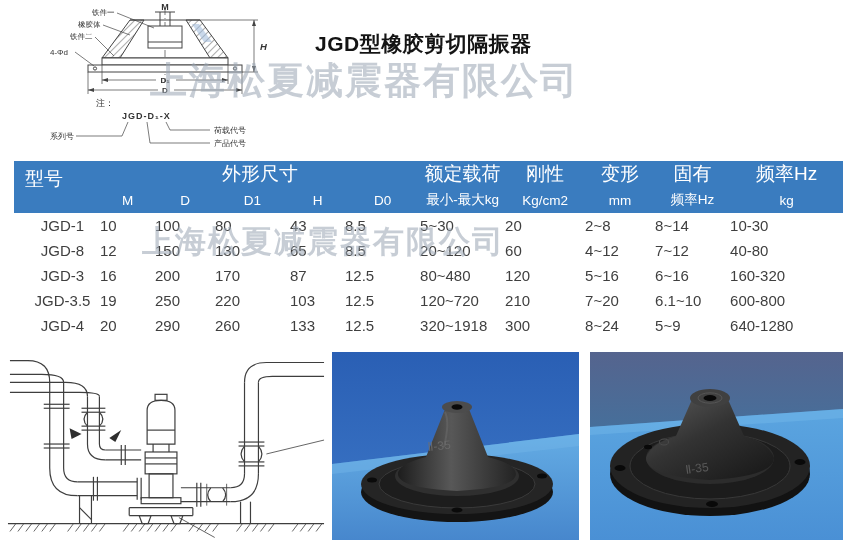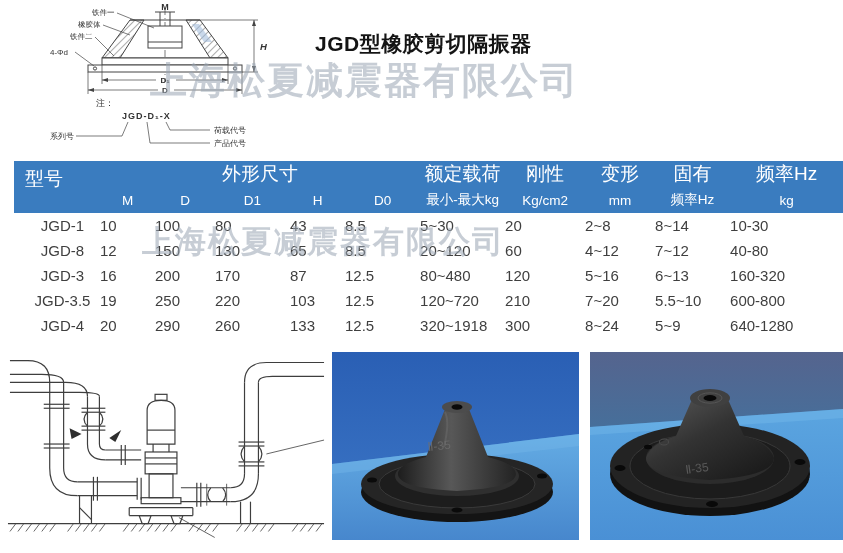--- a/index.html
+++ b/index.html
@@ -189,34 +189,34 @@
         <tr>
           <td class="model-col">JGD-3</td>
           <td>16</td>
           <td>200</td>
           <td>170</td>
           <td>87</td>
           <td>12.5</td>
           <td>80~480</td>
           <td>120</td>
           <td>5~16</td>
-          <td>6~13</td>
+          <td>6~16</td>
           <td>160-320</td>
         </tr>
         <tr>
           <td class="model-col">JGD-3.5</td>
           <td>19</td>
           <td>250</td>
           <td>220</td>
           <td>103</td>
           <td>12.5</td>
           <td>120~720</td>
           <td>210</td>
           <td>7~20</td>
-          <td>5.5~10</td>
+          <td>6.1~10</td>
           <td>600-800</td>
         </tr>
         <tr>
           <td class="model-col">JGD-4</td>
           <td>20</td>
           <td>290</td>
           <td>260</td>
           <td>133</td>
           <td>12.5</td>
           <td>320~1918</td>

